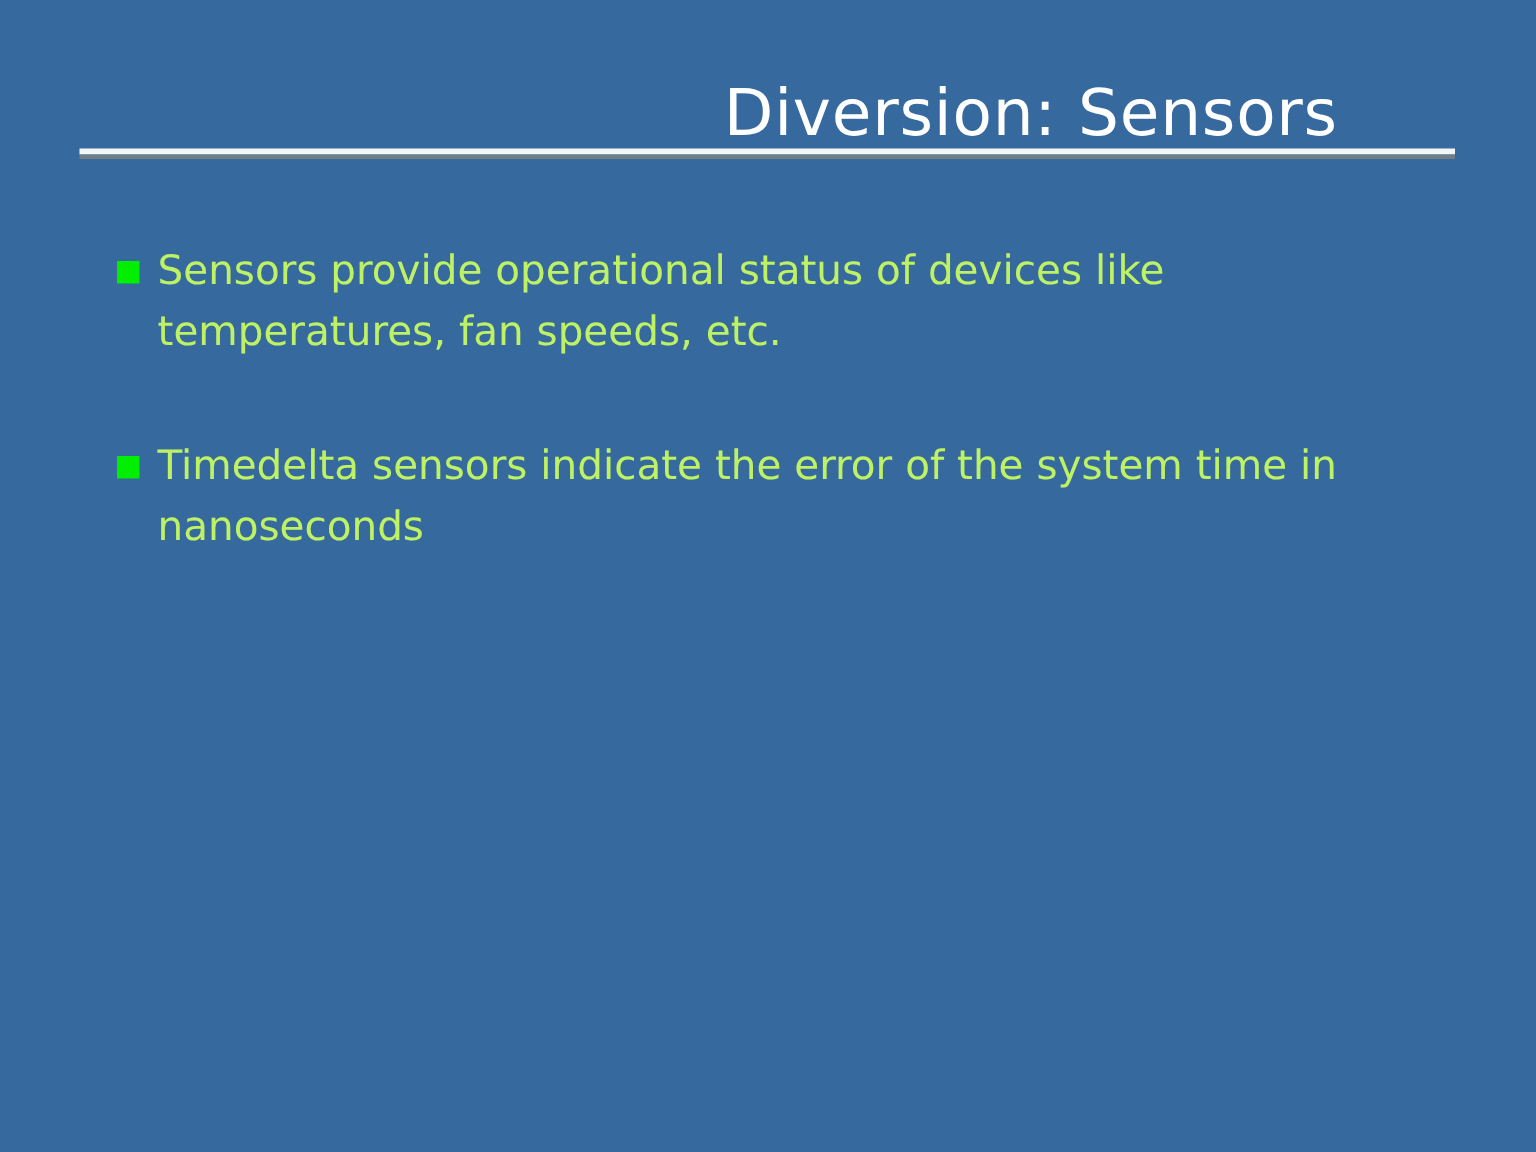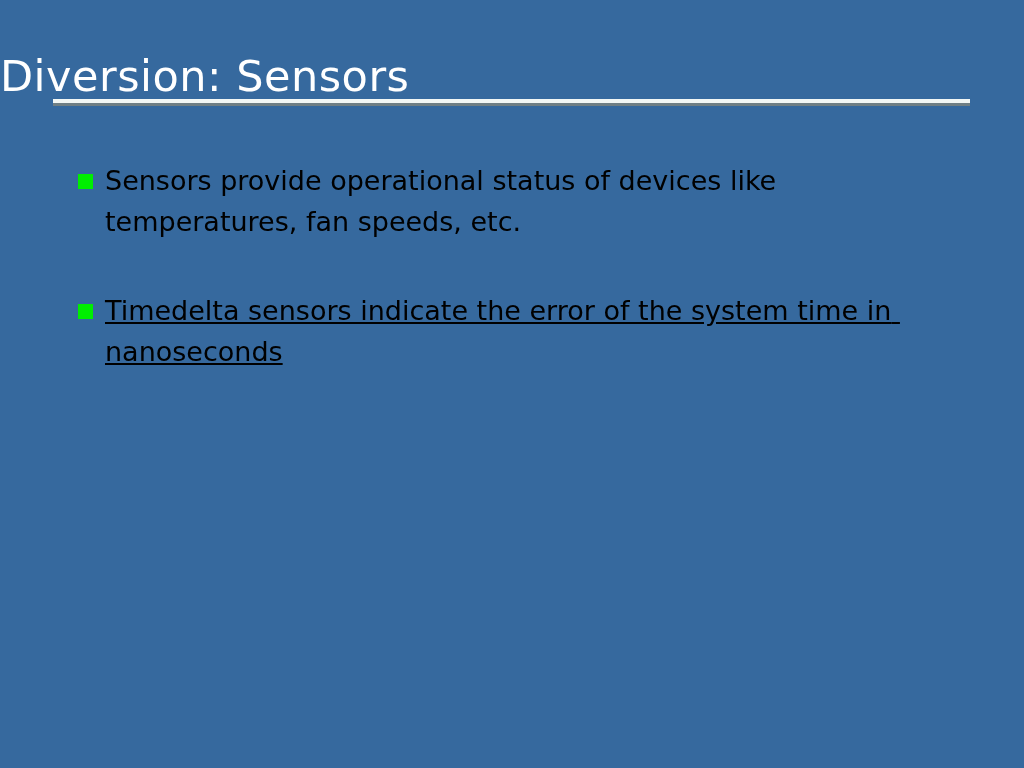--- a/index.html
+++ b/index.html
@@ -21,21 +21,21 @@
     background: #36699e;
     box-sizing: border-box;
   }
 
   
   .title-block {
     position: absolute;
     left: 0;
     top: 50px;
     width: 892px;
-    text-align: left;
+    text-align: right;
   }
   .slide-title {
     display: inline-block;
     color: #ffffff;
     font-family: "DejaVu Sans", sans-serif;
     font-size: 43px;
     font-weight: 400;
     line-height: 52px;
     letter-spacing: 0.5px;
     white-space: nowrap;
@@ -67,33 +67,32 @@
     width: 880px;
   }
   .bullet-item {
     position: relative;
     padding-left: 27px;
     margin-bottom: 48px;
     min-height: 40px;
   }
   .bullet-item:last-child {
     margin-bottom: 14px;
-    text-decoration: underline;
   }
   .bullet-marker {
     position: absolute;
     left: 0;
     top: 14px;
     width: 15px;
     height: 15px;
     background: #00ee00;
   }
   .bullet-text {
     display: block;
-    color: #000000;
+    color: #bef264;
     font-family: "DejaVu Sans", sans-serif;
     font-size: 27px;
     font-weight: 400;
     line-height: 41px;
     white-space: pre-wrap;
     max-width: 855px;
   }
 </style>
 </head>
 <body>

